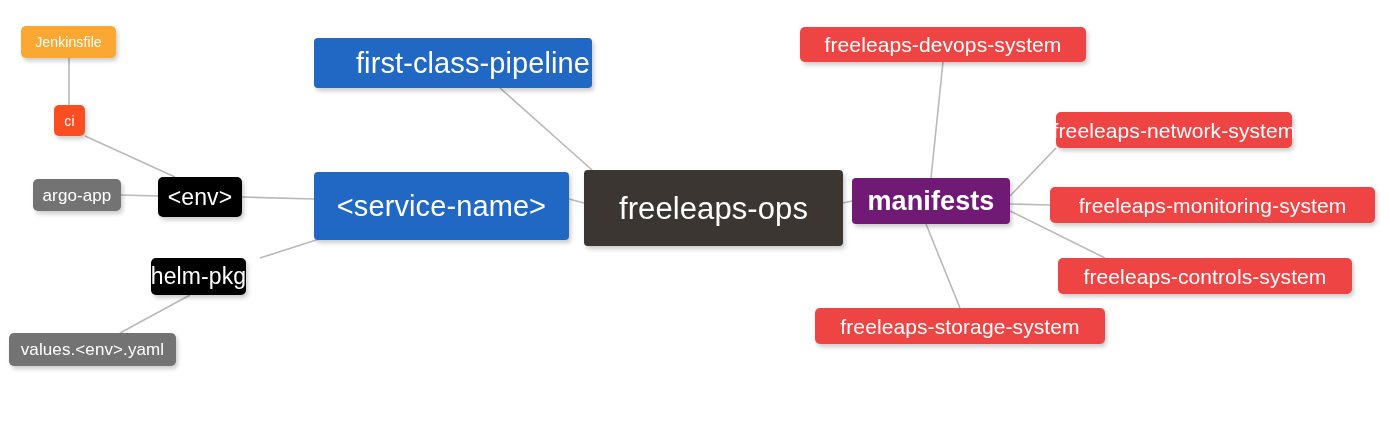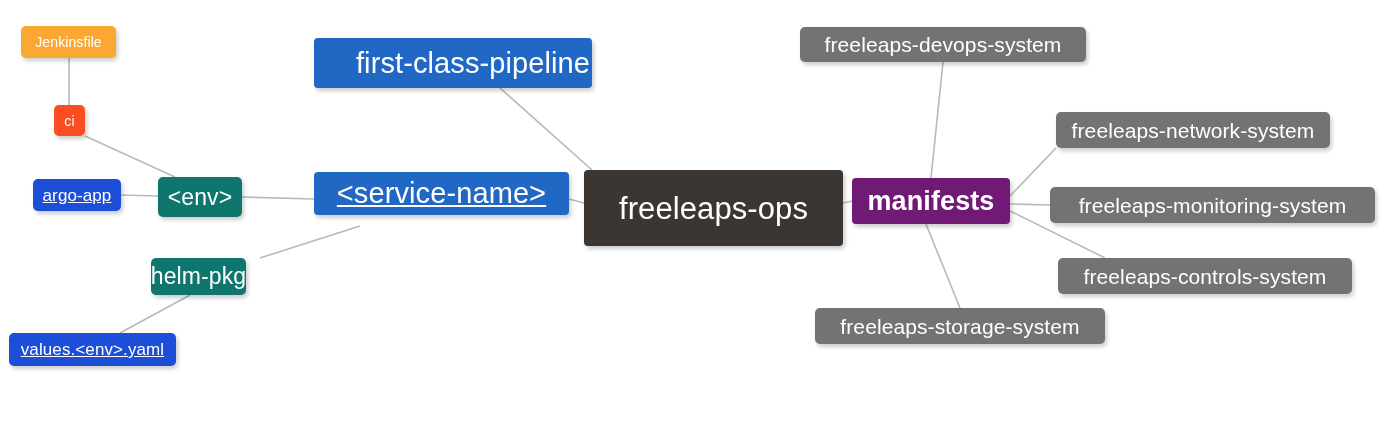--- a/index.html
+++ b/index.html
@@ -50,33 +50,32 @@
     font-size: 29px;
     border-radius: 4px;
   }
   .node-blue-sm {
     background: #701a75;
     font-size: 27px;
     border-radius: 4px;
     font-weight: bold;
   }
   .node-green {
-    background: #737373;
+    background: #ef4444;
     font-size: 21px;
   }
   .node-green-lg {
-    background: #0f766e;
+    background: #000000;
     font-size: 23px;
     border-radius: 5px;
   }
   .node-red {
-    background: #1d4ed8;
+    background: #737373;
     font-size: 17px;
     border-radius: 5px;
-    text-decoration: underline;
   }
   .node-red-sm {
     background: #fa4d22;
     font-size: 14px;
     border-radius: 5px;
   }
   .node-orange {
     background: #faa832;
     font-size: 14px;
     border-radius: 5px;
@@ -106,39 +105,39 @@
       <path d="M 1010 196 L 1056 148" class="edge" stroke="#b9b9b9"></path>
       <path d="M 1010 204 L 1050 205" class="edge" stroke="#b9b9b9"></path>
       <path d="M 1010 211 L 1105 258" class="edge" stroke="#b9b9b9"></path>
       <path d="M 926 224 L 960 308" class="edge" stroke="#b9b9b9"></path>
     </svg>
 
   <div id="node-layer">
       <div class="node node-root" style="left: 584px; top: 170px; width: 259px; height: 76px;">
         <span>freeleaps-ops</span>
       </div>
-      <div class="node node-blue" style="left: 314px; top: 172px; width: 255px; height: 43px; text-decoration: underline;">
+      <div class="node node-blue" style="left: 314px; top: 172px; width: 255px; height: 68px;">
         <span>&lt;service-name&gt;</span>
       </div>
       <div class="node node-blue" style="left: 314px; top: 38px; width: 278px; height: 50px; padding-left: 40px;">
         <span>first-class-pipeline</span>
       </div>
       <div class="node node-blue-sm" style="left: 852px; top: 178px; width: 158px; height: 46px;">
         <span>manifests</span>
       </div>
       <div class="node node-green-lg" style="left: 158px; top: 177px; width: 84px; height: 40px;">
         <span>&lt;env&gt;</span>
       </div>
       <div class="node node-green-lg" style="left: 151px; top: 258px; width: 95px; height: 37px;">
         <span>helm-pkg</span>
       </div>
       <div class="node node-green" style="left: 800px; top: 27px; width: 286px; height: 35px;">
         <span>freeleaps-devops-system</span>
       </div>
-      <div class="node node-green" style="left: 1056px; top: 112px; width: 274px; height: 36px;">
+      <div class="node node-green" style="left: 1056px; top: 112px; width: 236px; height: 36px;">
         <span>freeleaps-network-system</span>
       </div>
       <div class="node node-green" style="left: 1050px; top: 187px; width: 325px; height: 36px;">
         <span>freeleaps-monitoring-system</span>
       </div>
       <div class="node node-green" style="left: 1058px; top: 258px; width: 294px; height: 36px;">
         <span>freeleaps-controls-system</span>
       </div>
       <div class="node node-green" style="left: 815px; top: 308px; width: 290px; height: 36px;">
         <span>freeleaps-storage-system</span>

